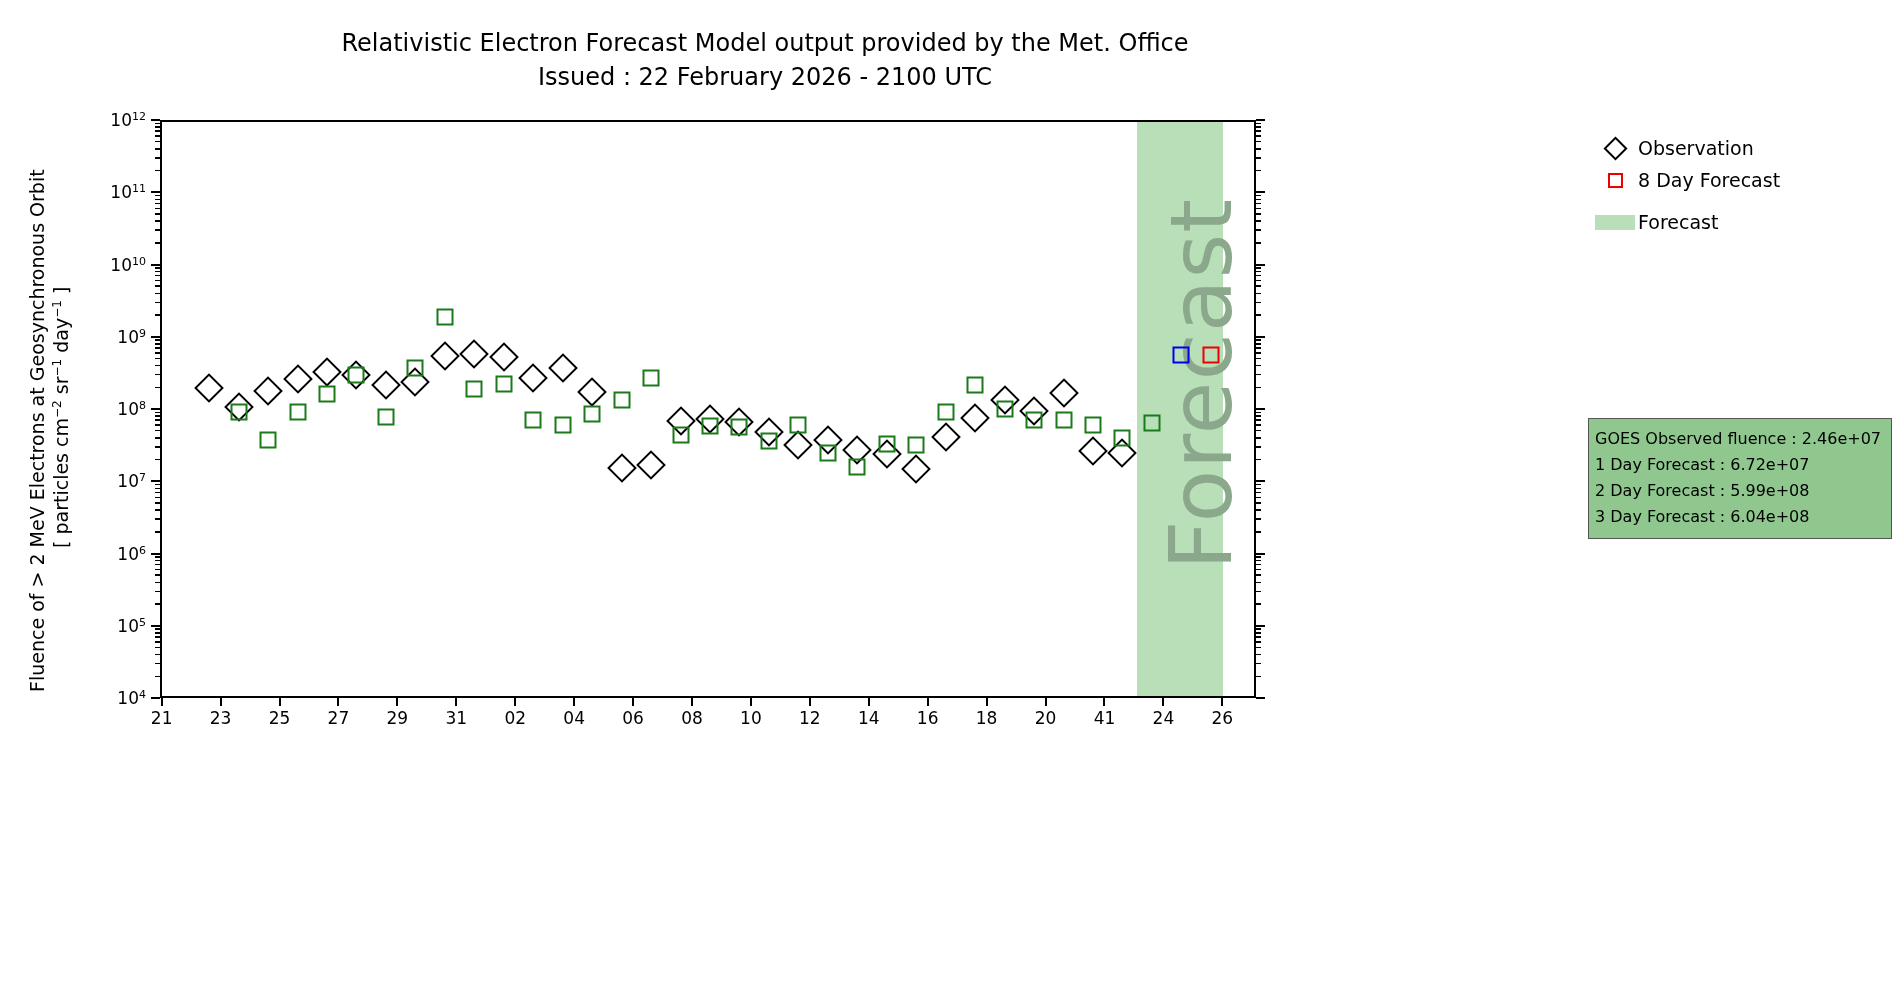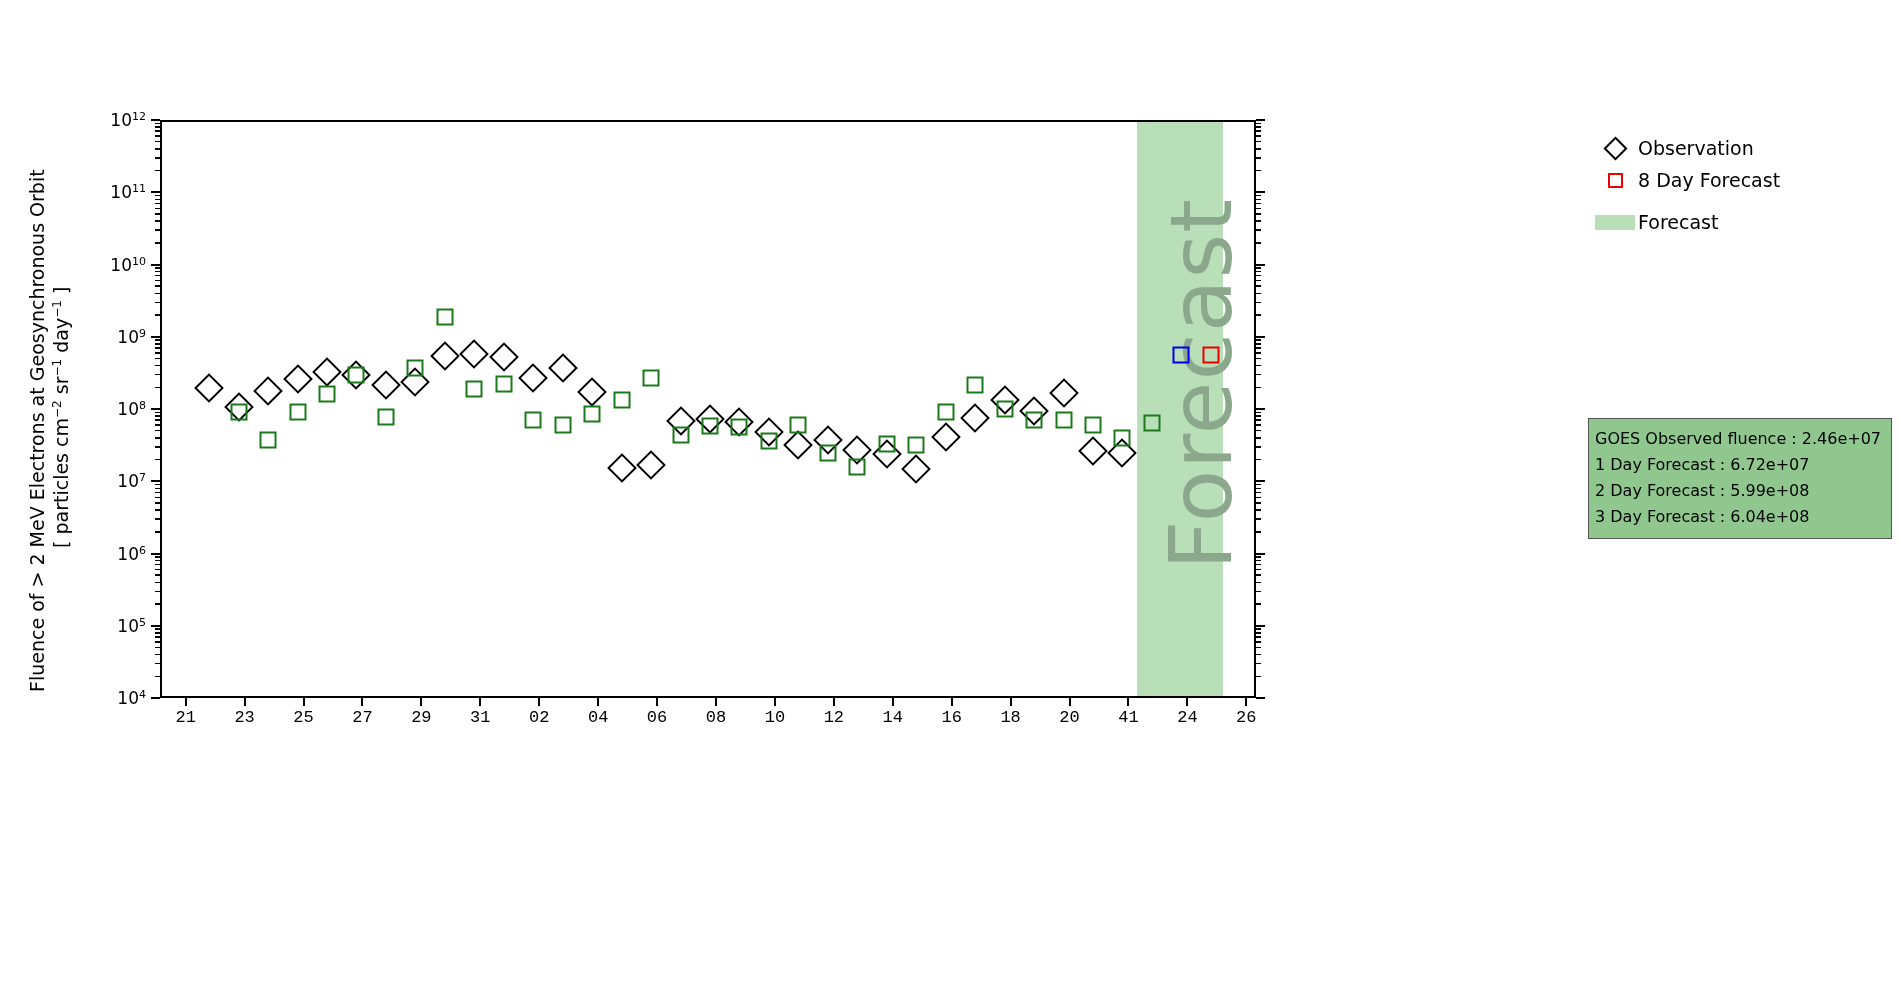--- a/index.html
+++ b/index.html
@@ -142,25 +142,24 @@
   }
   .axis-layer {
     position: absolute;
     left: 160px;
     top: 120px;
     width: 1096px;
     height: 578px;
   }
   .xaxis-layer {
     position: absolute;
-    left: 168px;
+    left: 144px;
     top: 698px;
     width: 1096px;
     height: 40px;
-    font-family: Liberation Mono, monospace;
   }
 
   .xlabel {
     position: absolute;
     left: 160px;
     top: 730px;
     width: 1096px;
     text-align: center;
     font-size: 20px;
     color: #000;
@@ -242,20 +241,22 @@
     line-height: 26px;
     white-space: nowrap;
   }
 </style>
 </head>
 <body>
 
 <div id="root">
 
   <div class="title-block">
+    <div class="title-line">Relativistic Electron Forecast Model output provided by the Met. Office</div>
+    <div class="title-line">Issued : 22 February 2026 - 2100 UTC</div>
   </div>
 
   <div class="ylabel-wrap">
     <div class="ylabel-line" id="ylab1" style="left: 26px; top: 572px;">Fluence of &gt; 2 MeV Electrons at Geosynchronous Orbit</div>
     <div class="ylabel-line" id="ylab2" style="left: 50px; top: 428px;">
       <span>[ particles cm</span><sup>−2</sup><span> sr</span><sup>−1</sup><span> day</span><sup>−1</sup><span> ]</span>
     </div>
   </div>
 
   <div class="plot-frame" id="plot-frame">

